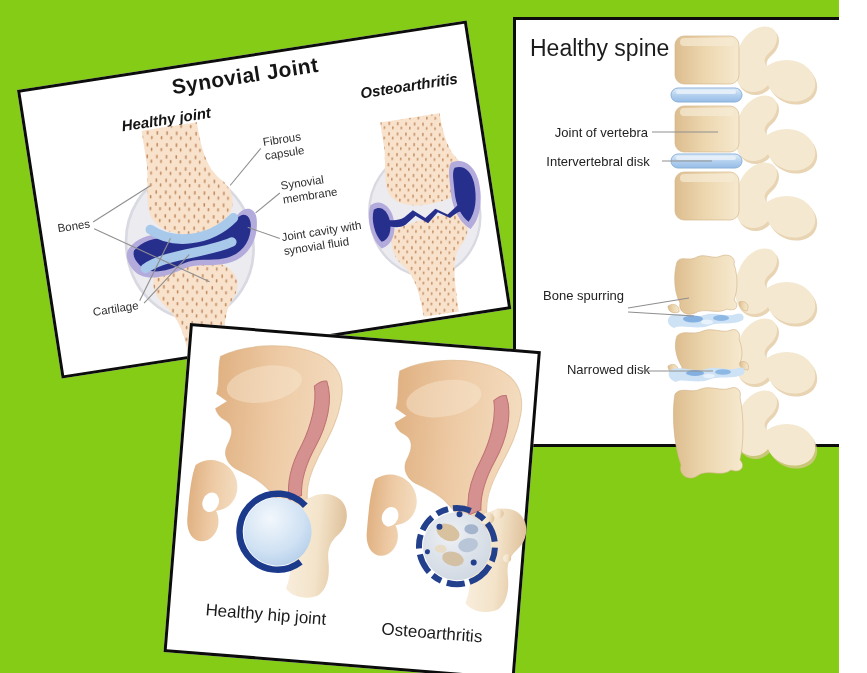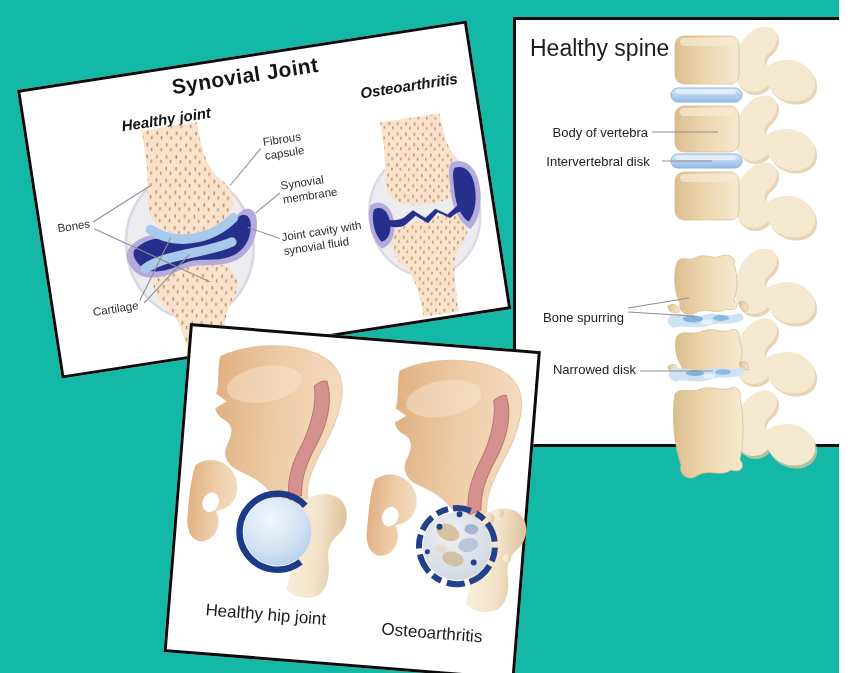--- a/index.html
+++ b/index.html
@@ -1,16 +1,16 @@
 <!DOCTYPE html>
 <html><head>
 <meta charset="utf-8">
 <style>
   html,body{margin:0;padding:0;background:#fff;}
-  #canvas{position:relative;width:839px;height:673px;background:#14b8a6;overflow:hidden;
+  #canvas{position:relative;width:839px;height:673px;background:#84cc16;overflow:hidden;
           font-family:"Liberation Sans","DejaVu Sans",sans-serif;}
   .panel{position:absolute;background:#fff;border:3px solid #0c0c0c;box-sizing:border-box;}
   #panel-spine{left:513px;top:17px;width:330px;height:430px;z-index:1;}
   #panel-synovial{left:17px;top:90px;width:455px;height:292px;transform:rotate(-8.8deg);
                   transform-origin:top left;z-index:2;}
   #panel-hip{left:190px;top:323px;width:352px;height:330px;transform:rotate(4.6deg);
              transform-origin:top left;z-index:3;}
   .abs{position:absolute;}
   
   .pa-title{left:0;right:0;top:6px;text-align:center;font-size:21px;font-weight:bold;
@@ -83,21 +83,21 @@
       <g stroke="#8ab1da" stroke-width="1">
         <rect x="12" y="54" width="71" height="14" rx="7" fill="url(#gDisk)"></rect>
         <rect x="12" y="120" width="71" height="14" rx="7" fill="url(#gDisk)"></rect>
       </g>
       <g fill="#e9f2fb" opacity=".85" stroke="none">
         <rect x="17" y="56" width="60" height="4" rx="2"></rect>
         <rect x="17" y="122" width="60" height="4" rx="2"></rect>
       </g>
     </svg>
 
-    <div class="abs pb-lbl" style="left:30px;top:105px;width:102px;">Body of vertebra</div>
+    <div class="abs pb-lbl" style="left:30px;top:105px;width:102px;">Joint of vertebra</div>
     <div class="abs pb-lbl" style="left:22px;top:134px;width:120px;text-align:center;">Intervertebral disk</div>
 
 
     <svg class="abs" style="left:141px;top:232px;" width="185" height="235" viewBox="0 0 185 235">
       <g>
         <g transform="translate(82,33)" fill="#e0c69a" opacity=".75">
             <use href="#procShape"></use>
           </g>
         <g transform="translate(80,30)" fill="#f4e9d0">
             <use href="#procShape"></use>
@@ -129,22 +129,22 @@
         <ellipse cx="36" cy="67" rx="10" ry="3.4" fill="#83b0e0"></ellipse>
         <ellipse cx="64" cy="66" rx="8" ry="3" fill="#83b0e0" opacity=".85"></ellipse>
         <ellipse cx="50" cy="70" rx="6" ry="2.4" fill="#ebf4fd" opacity=".9"></ellipse>
         <path d="M13,118 C25,113 37,121 49,117 C61,113 71,120 81,116 C87,114 89,118 87,122 C77,128 63,123 51,128 C39,132 25,126 19,130 C12,128 10,122 13,118 Z" fill="#cde2f5"></path>
         <ellipse cx="38" cy="121" rx="9" ry="3" fill="#83b0e0"></ellipse>
         <ellipse cx="66" cy="120" rx="8" ry="2.8" fill="#83b0e0" opacity=".85"></ellipse>
         <ellipse cx="52" cy="124" rx="6" ry="2.2" fill="#ebf4fd" opacity=".9"></ellipse>
       </g>
     </svg>
 
-    <div class="abs pb-lbl" style="left:24px;top:290px;width:84px;">Bone spurring</div>
-    <div class="abs pb-lbl" style="left:22px;top:342px;width:98px;">Narrowed disk</div>
+    <div class="abs pb-lbl" style="left:24px;top:268px;width:84px;">Bone spurring</div>
+    <div class="abs pb-lbl" style="left:36px;top:342px;width:98px;">Narrowed disk</div>
 
     <svg class="abs lines" style="left:0;top:0;" width="324" height="424" viewBox="0 0 324 424" stroke="#8f8f8f" stroke-width="1.1">
       <line x1="136" y1="112" x2="202" y2="112"></line>
       <line x1="146" y1="141" x2="196" y2="141"></line>
       <line x1="112" y1="288" x2="173" y2="278"></line>
       <line x1="112" y1="292" x2="178" y2="296"></line>
       <line x1="124" y1="351" x2="197" y2="351"></line>
     </svg>
   </div>
 

